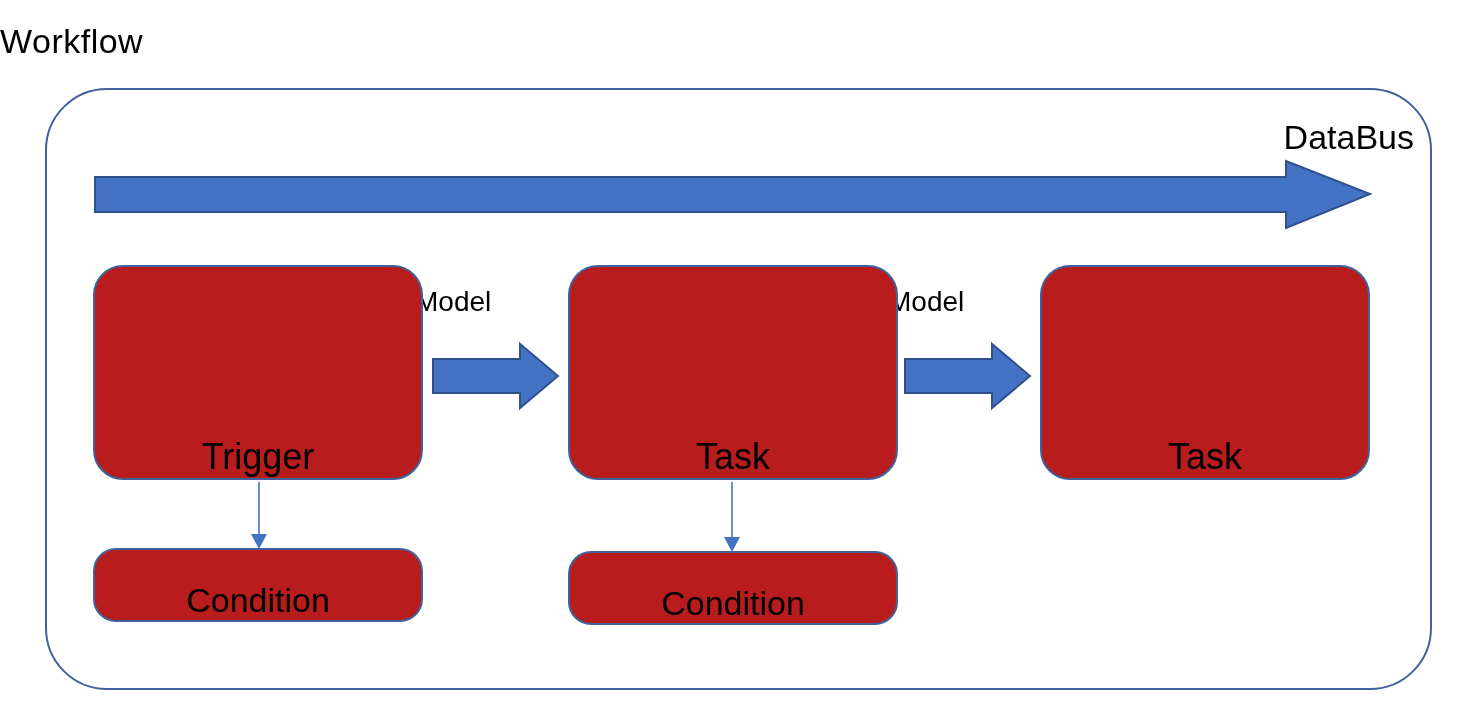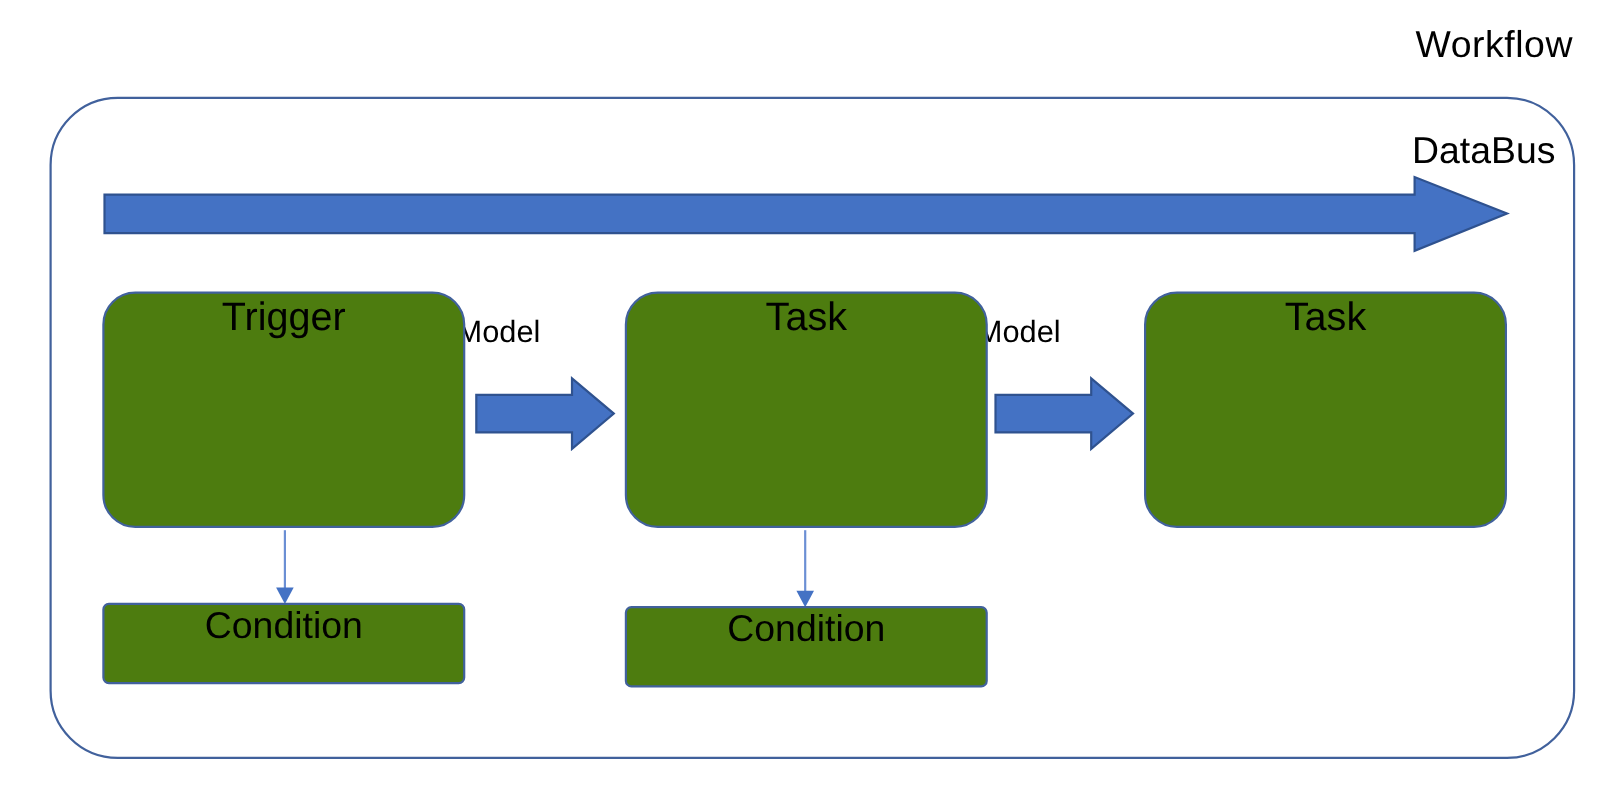--- a/index.html
+++ b/index.html
@@ -8,25 +8,24 @@
     width: 1474px;
     height: 728px;
     background: #ffffff;
     font-family: "Liberation Sans", sans-serif;
     color: var(--text, #000);
     overflow: hidden;
   }
   .diagram-title {
     position: absolute;
     left: 0; top: 22px; width: 1410px;
-    text-align: right;
+    text-align: left;
     font-size: 34px;
     font-weight: 500;
     letter-spacing: 0.5px;
-    margin-left: 20px;
   }
   .outer-container {
     position: absolute;
     left: 45px; top: 88px;
     width: 1383px; height: 598px;
     border: 2px solid var(--box-border, #41619C);
     border-radius: 62px;
     background: #ffffff;
   }
   .databus-label {
@@ -40,39 +39,39 @@
     position: absolute;
     top: 286px;
     width: 160px;
     text-align: left;
     font-size: 28px;
   }
   .edge-label.model-1 { left: 415px; }
   .edge-label.model-2 { left: 888px; }
   .node {
     position: absolute;
-    background: #4d7c0f;
+    background: #b91c1c;
     border: 2px solid var(--box-border, #41619C);
     display: flex;
-    align-items: flex-start;
+    align-items: flex-end;
     justify-content: center;
     box-sizing: border-box;
   }
   .node.big {
     top: 265px;
     width: 330px; height: 215px;
     border-radius: 30px;
     font-size: 36px;
   }
   .node.trigger { left: 93px; }
   .node.task-1  { left: 568px; }
   .node.task-2  { left: 1040px; }
   .node.small {
     width: 330px; height: 74px;
-    border-radius: 6px;
+    border-radius: 23px;
     font-size: 34px;
   }
   .node.condition-1 { left: 93px;  top: 548px; }
   .node.condition-2 { left: 568px; top: 551px; }
   svg.arrow-layer {
     position: absolute;
     left: 0; top: 0;
     width: 1474px; height: 728px;
     pointer-events: none;
   }

